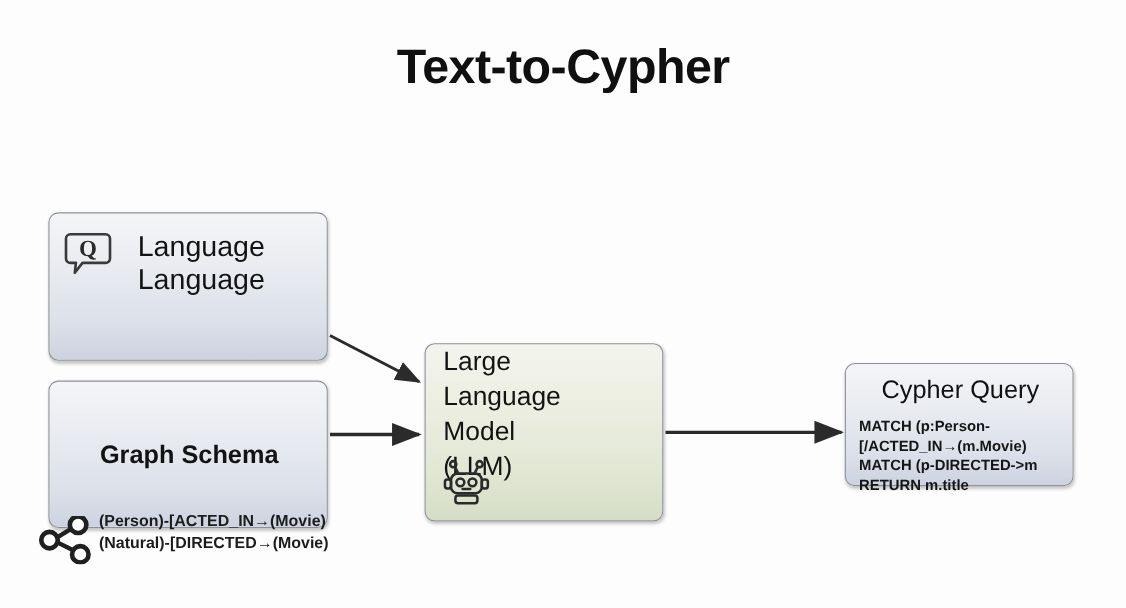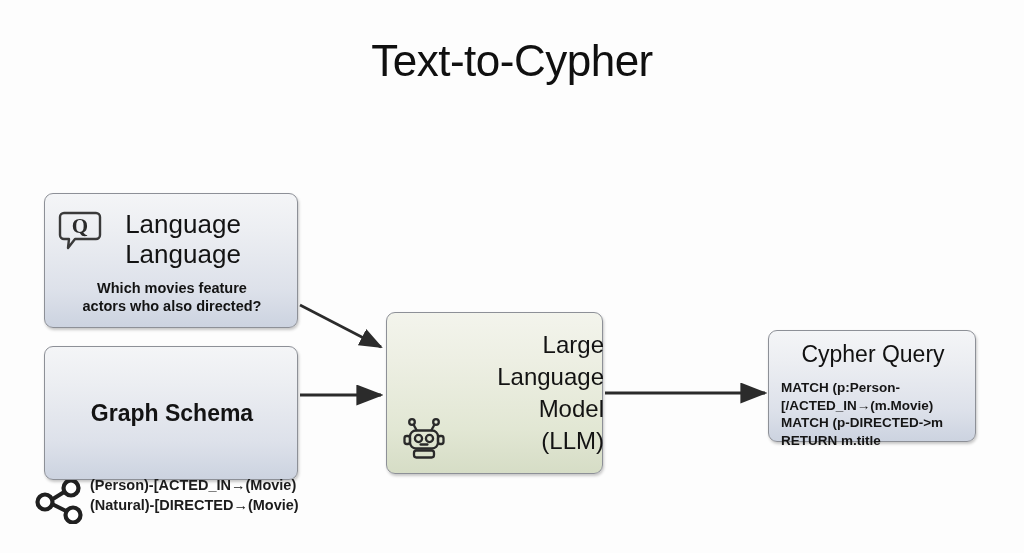--- a/index.html
+++ b/index.html
@@ -21,21 +21,21 @@
   }
 
   
   #page-title {
     position: absolute;
     left: 0;
     top: 36px;
     width: 1024px;
     text-align: center;
     font-size: 44px;
-    font-weight: 400;
+    font-weight: 700;
     letter-spacing: -0.5px;
     color: #101010;
   }
 
   
   .node {
     position: absolute;
     box-sizing: border-box;
     border: 1px solid #8d9097;
     border-radius: 9px;
@@ -103,21 +103,21 @@
     text-align: center;
     font-size: 23px;
     font-weight: 700;
     color: #131313;
   }
 
   
   #schema-relations {
     position: absolute;
     left: 35px;
-    top: 475px;
+    top: 464px;
     width: 290px;
     height: 52px;
   }
   #share-graph-icon {
     position: absolute;
     left: 0;
     top: 5px;
     width: 50px;
     height: 44px;
   }
@@ -137,23 +137,23 @@
   
   #node-llm {
     left: 386px;
     top: 312px;
     width: 217px;
     height: 162px;
   }
   #llm-lines {
     position: absolute;
     left: 0;
-    top: 16px;
+    top: 0;
     width: 217px;
-    text-align: right;
+    text-align: left;
     padding-left: 16px;
     box-sizing: border-box;
   }
   #llm-lines .llm-line {
     font-size: 24px;
     line-height: 32px;
     font-weight: 400;
     color: #131313;
   }
   #robot-icon {
@@ -216,24 +216,20 @@
   <div class="node blue" id="node-natural-language">
     <span id="chat-question-icon">
       <svg viewBox="0 0 44 42" width="44" height="42" aria-hidden="true">
         <path d="M6 4 H38 A4 4 0 0 1 42 8 V26 A4 4 0 0 1 38 30 H17 L10 39 L11 30 H6 A4 4 0 0 1 2 26 V8 A4 4 0 0 1 6 4 Z" fill="none" stroke="#3a3a3a" stroke-width="2.4" stroke-linejoin="round"></path>
         <text x="22" y="24" font-family="'Liberation Serif', serif" font-size="21" font-weight="700" fill="#2b2b2b" text-anchor="middle">Q</text>
       </svg>
     </span>
     <div id="nl-heading">
       <div>Language</div>
       <div>Language</div>
-    </div>
-    <div id="nl-subtext">
-      <div>Which movies feature</div>
-      <div>actors who also directed?</div>
     </div>
   </div>
 
   <div class="node blue" id="node-graph-schema">
     <div id="graph-schema-label">Graph Schema</div>
   </div>
 
   <div id="schema-relations">
     <span id="share-graph-icon">
       <svg viewBox="0 0 50 44" width="50" height="44" aria-hidden="true">

